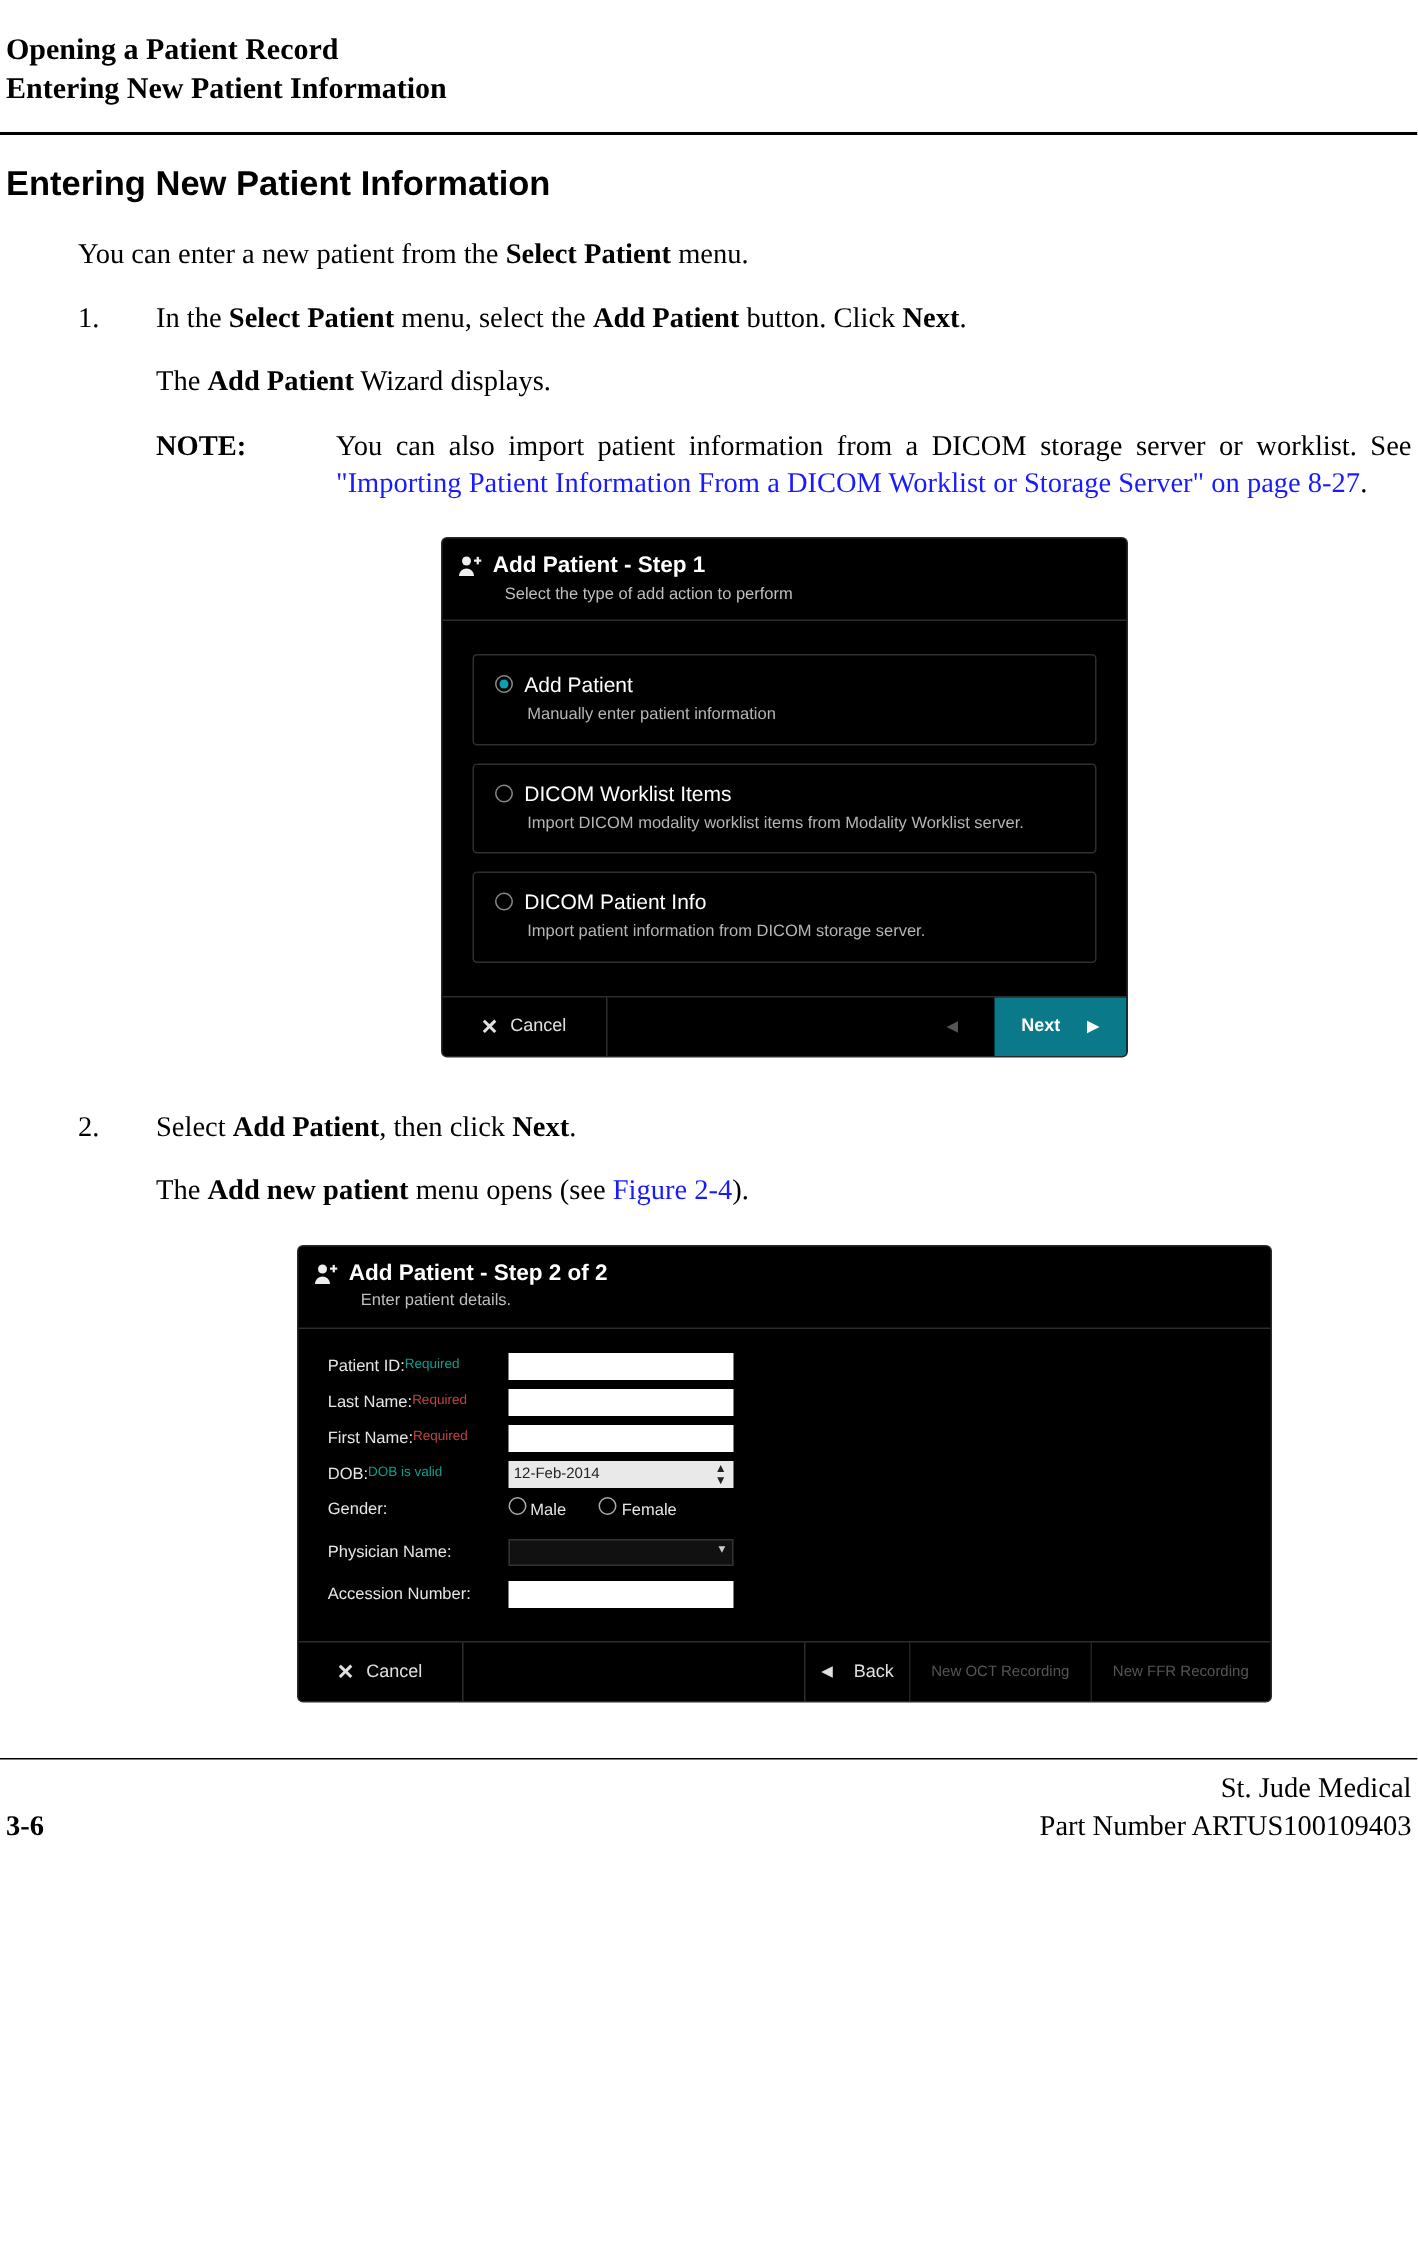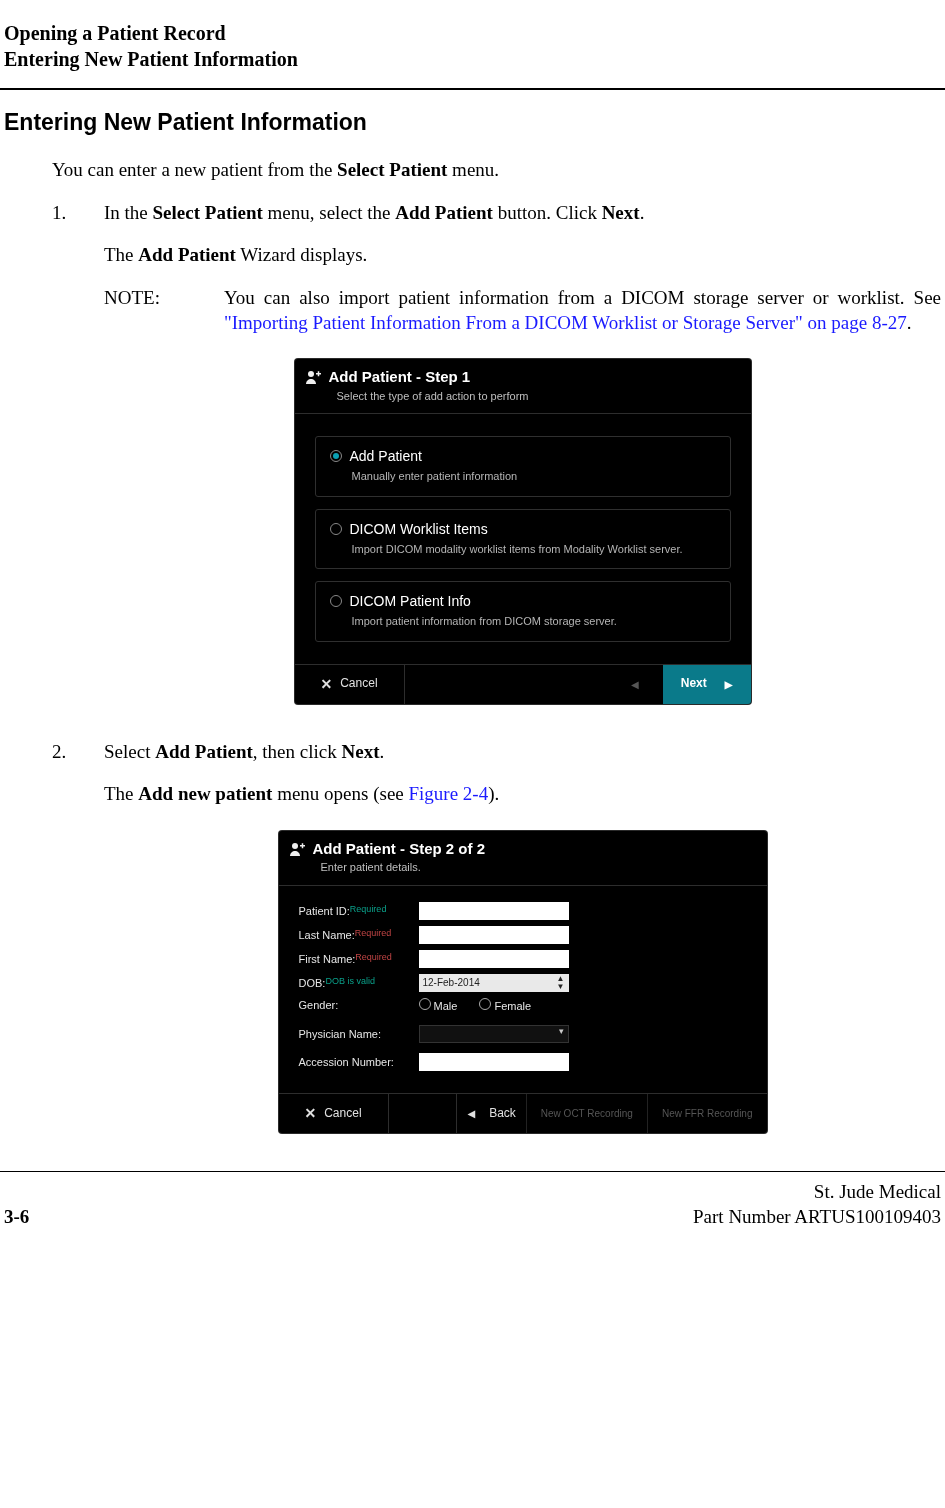--- a/index.html
+++ b/index.html
@@ -20,21 +20,21 @@
   .rule-thin { border: 0; border-top: 1px solid #000; margin: 20px 0 8px 0; }
   .section-title { font-family: Arial, Helvetica, sans-serif; font-weight: bold; font-size: 23px; margin: 0 0 20px 4px; }
   .body-indent { margin-left: 52px; margin-right: 4px; }
   .intro { margin-bottom: 20px; }
   ol.steps { list-style: none; padding: 0; }
   ol.steps > li { display: flex; margin-bottom: 18px; }
   ol.steps > li > .num { width: 52px; flex: 0 0 52px; }
   ol.steps > li > .content { flex: 1; }
   .para { margin-bottom: 18px; }
   .note-row { display: flex; margin-bottom: 18px; }
-  .note-label { font-weight: normal; width: 120px; flex: 0 0 120px; }
+  .note-label { font-weight: bold; width: 120px; flex: 0 0 120px; }
   .note-body { flex: 1; text-align: justify; }
   .link { color: #1a1aff; }
   .bold { font-weight: bold; }
   .fig { margin: 24px 0 18px 0; display:flex; justify-content:center; }
   .fig-caption { text-align: center; margin: 14px 0 22px 0; }
 
   
   .dialog { background: #000; color: #e6e6e6; font-family: "Segoe UI", Arial, sans-serif; border-radius: 3px; overflow: hidden; box-shadow: 0 0 0 1px #2a2a2a; }
   .dlg-titlebar { display:flex; align-items:center; gap:8px; padding: 8px 10px 2px 10px; font-size: 15px; font-weight:600; color:#fff; }
   .dlg-plus { width:16px; height:16px; }
@@ -161,21 +161,21 @@
       <div class="num">2.</div>
       <div class="content">
         <p class="para">
           <span>Select </span><span class="bold">Add Patient</span><span>, then click </span><span class="bold">Next</span><span>.</span>
         </p>
         <p class="para">
           <span>The </span><span class="bold">Add new patient</span><span> menu opens (see </span><span class="link">Figure 2-4</span><span>).</span>
         </p>
 
         <div class="fig">
-          <div class="dialog dlg2" style="width:488px;">
+          <div class="dialog dlg2" style="width:648px;">
             <div class="dlg-titlebar">
               <svg class="dlg-plus" viewBox="0 0 16 16">
                   <circle cx="6" cy="5" r="3" fill="#eee"></circle>
                   <path d="M1 15c0-3 2.5-5 5-5s5 2 5 5" fill="#eee"></path>
                   <rect x="11" y="4" width="5" height="1.5" fill="#eee"></rect>
                   <rect x="12.75" y="2.25" width="1.5" height="5" fill="#eee"></rect>
                 </svg>
               <span>Add Patient - Step 2 of 2</span>
             </div>
             <div class="dlg-sub">Enter patient details.</div>

